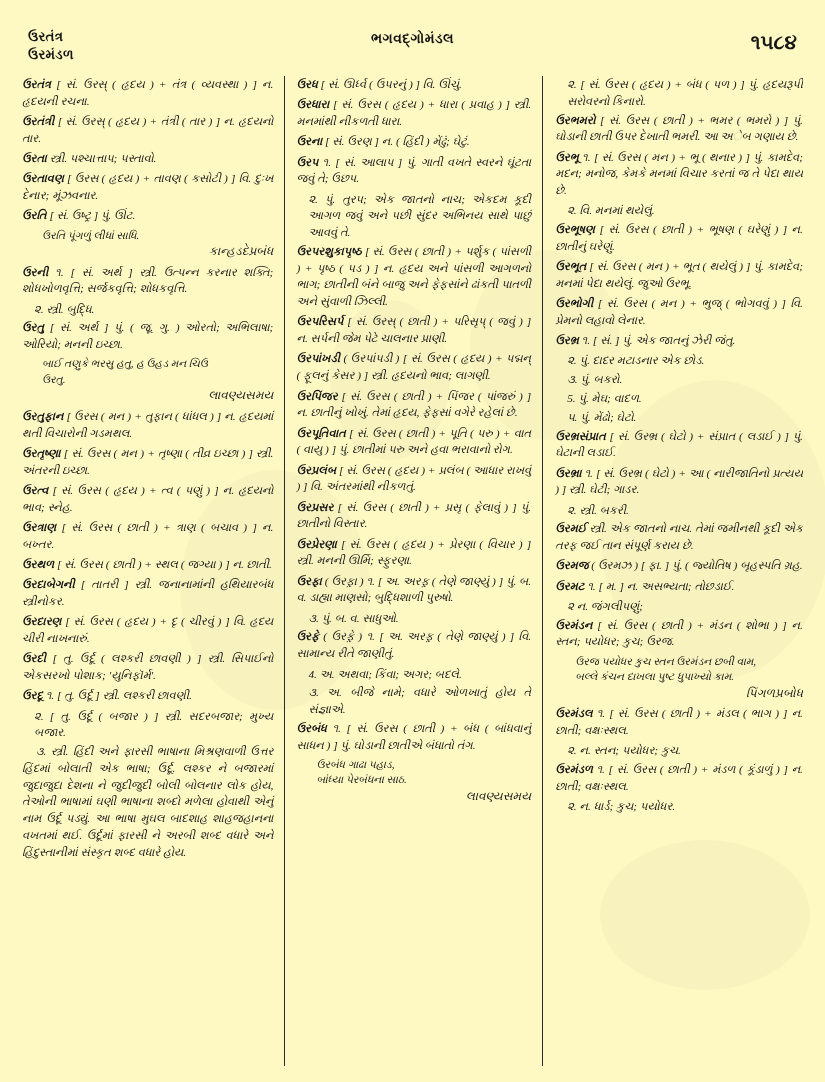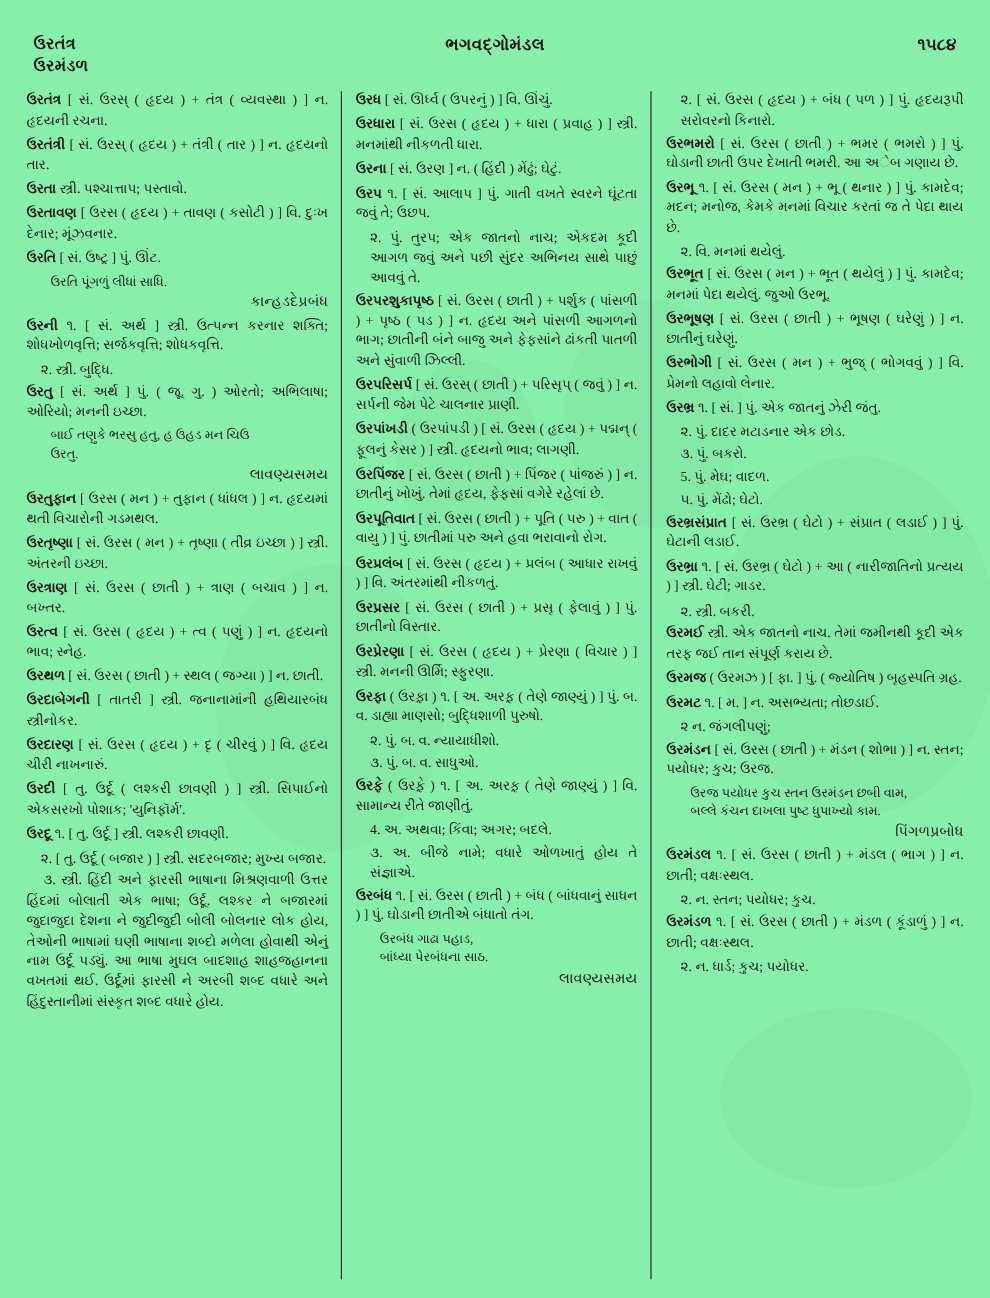--- a/index.html
+++ b/index.html
@@ -6,44 +6,45 @@
   html,body{margin:0;padding:0;background:#ffffff;}
   body{
     width:825px;height:1082px;
     font-family:"Liberation Serif","DejaVu Serif",serif;
     color:#151515;
     overflow:hidden;
     position:relative;
   }
   .page{
     position:absolute;inset:0;
-    background:#86efac;
+    background:#fef9c3;
   }
   
   .scanblob{position:absolute;border-radius:50%;background:#000;opacity:.022;pointer-events:none;}
   .b1{width:230px;height:300px;left:600px;top:380px;}
   .b2{width:190px;height:240px;left:180px;top:470px;}
   .b3{width:150px;height:190px;left:470px;top:250px;}
   .b4{width:210px;height:150px;left:600px;top:840px;}
   .b5{width:120px;height:160px;left:330px;top:300px;}
 
   .header{
     position:absolute;top:28px;left:28px;right:28px;height:46px;
   }
   .hdr-left{position:absolute;left:0;top:0;line-height:1.35;}
   .hdr-left div{font-weight:bold;font-size:13.5px;letter-spacing:.2px;}
   .hdr-center{
     position:absolute;left:0;right:0;top:3px;text-align:center;
     font-weight:bold;font-size:14px;letter-spacing:.4px;
   }
-  .hdr-right{position:absolute;right:0;top:3px;font-weight:bold;font-size:14px;}
+  .hdr-right{position:absolute;right:0;top:3px;font-weight:bold;font-size:20px;}
 
   .columns{
     position:absolute;left:22px;right:22px;top:76px;bottom:16px;
     display:flex;
+    font-style:italic;
   }
   .col{
     position:relative;
     box-sizing:border-box;
     font-size:11.4px;
     line-height:1.47;
     text-align:justify;
     text-justify:inter-word;
     overflow:hidden;
   }
@@ -100,22 +101,22 @@
         <div class="entry"><span class="hw">ઉરની</span> ૧. [ સં. અર્થ ] સ્ત્રી. ઉત્પન્ન કરનાર શક્તિ; શોધખોળવૃત્તિ; સર્જકવૃત્તિ; શોધકવૃત્તિ.</div>
         <div class="sense">૨. સ્ત્રી. બુદ્ધિ.</div>
         <div class="entry"><span class="hw">ઉરતુ</span> [ સં. અર્થ ] પું. ( જૂ. ગુ. ) ઓરતો; અભિલાષા; ઓરિયો; મનની ઇચ્છા.</div>
         <div class="quote clearfix">
           <div>બાઈ તણુકે ભરસુ હતુ, હ ઉહડ મન ચિઉ</div>
           <div>ઉરતુ.</div>
           <span class="src">લાવણ્યસમય</span>
         </div>
         <div class="entry"><span class="hw">ઉરતુફાન</span> [ ઉરસ ( મન ) + તુફાન ( ધાંધલ ) ] ન. હૃદયમાં થતી વિચારોની ગડમથલ.</div>
         <div class="entry"><span class="hw">ઉરતૃષ્ણા</span> [ સં. ઉરસ ( મન ) + તૃષ્ણા ( તીવ્ર ઇચ્છા ) ] સ્ત્રી. અંતરની ઇચ્છા.</div>
+        <div class="entry"><span class="hw">ઉરત્વ</span> [ સં. ઉરસ ( હૃદય ) + ત્વ ( પણું ) ] ન. હૃદયનો ભાવ; સ્નેહ.</div>
         <div class="entry"><span class="hw">ઉરત્રાણ</span> [ સં. ઉરસ ( છાતી ) + ત્રાણ ( બચાવ ) ] ન. બખ્તર.</div>
-        <div class="entry"><span class="hw">ઉરત્વ</span> [ સં. ઉરસ ( હૃદય ) + ત્વ ( પણું ) ] ન. હૃદયનો ભાવ; સ્નેહ.</div>
         <div class="entry"><span class="hw">ઉરથળ</span> [ સં. ઉરસ ( છાતી ) + સ્થલ ( જગ્યા ) ] ન. છાતી.</div>
         <div class="entry"><span class="hw">ઉરદાબેગની</span> [ તાતરી ] સ્ત્રી. જનાનામાંની હથિયારબંધ સ્ત્રીનોકર.</div>
         <div class="entry"><span class="hw">ઉરદારણ</span> [ સં. ઉરસ ( હૃદય ) + દૃ ( ચીરવું ) ] વિ. હૃદય ચીરી નાખનારું.</div>
         <div class="entry"><span class="hw">ઉરદી</span> [ તુ. ઉર્દૂ ( લશ્કરી છાવણી ) ] સ્ત્રી. સિપાઈનો એકસરખો પોશાક; 'યુનિફૉર્મ'.</div>
         <div class="entry"><span class="hw">ઉરદૂ</span> ૧. [ તુ. ઉર્દૂ ] સ્ત્રી. લશ્કરી છાવણી.</div>
         <div class="sense">૨. [ તુ. ઉર્દૂ ( બજાર ) ] સ્ત્રી. સદરબજાર; મુખ્ય બજાર.</div>
         <div class="longdef">૩. સ્ત્રી. હિંદી અને ફારસી ભાષાના મિશ્રણવાળી ઉત્તર હિંદમાં બોલાતી એક ભાષા; ઉર્દૂ. લશ્કર ને બજારમાં જુદાજુદા દેશના ને જુદીજુદી બોલી બોલનાર લોક હોય, તેઓની ભાષામાં ઘણી ભાષાના શબ્દો મળેલા હોવાથી એનું નામ ઉર્દૂ પડ્યું. આ ભાષા મુઘલ બાદશાહ શાહજહાનના વખતમાં થઈ. ઉર્દૂમાં ફારસી ને અરબી શબ્દ વધારે અને હિંદુસ્તાનીમાં સંસ્કૃત શબ્દ વધારે હોય.</div>
       </div>
     <div class="col col-2">
         <div class="entry"><span class="hw">ઉરધ</span> [ સં. ઊર્ધ્વ ( ઉપરનું ) ] વિ. ઊંચું.</div>
@@ -125,39 +126,38 @@
         <div class="sense">૨. પું. તુરપ; એક જાતનો નાચ; એકદમ કૂદી આગળ જવું અને પછી સુંદર અભિનય સાથે પાછું આવવું તે.</div>
         <div class="entry"><span class="hw">ઉરપરશુકાપૃષ્ઠ</span> [ સં. ઉરસ ( છાતી ) + પર્શુક ( પાંસળી ) + પૃષ્ઠ ( પડ ) ] ન. હૃદય અને પાંસળી આગળનો ભાગ; છાતીની બંને બાજુ અને ફેફસાંને ઢાંકતી પાતળી અને સુંવાળી ઝિલ્લી.</div>
         <div class="entry"><span class="hw">ઉરપરિસર્પ</span> [ સં. ઉરસ્ ( છાતી ) + પરિસૃપ્ ( જવું ) ] ન. સર્પની જેમ પેટે ચાલનાર પ્રાણી.</div>
         <div class="entry"><span class="hw">ઉરપાંખડી</span> ( ઉરપાંપડી ) [ સં. ઉરસ ( હૃદય ) + પદ્મન્ ( ફૂલનું કેસર ) ] સ્ત્રી. હૃદયનો ભાવ; લાગણી.</div>
         <div class="entry"><span class="hw">ઉરપિંજર</span> [ સં. ઉરસ ( છાતી ) + પિંજર ( પાંજરું ) ] ન. છાતીનું ખોખું. તેમાં હૃદય, ફેફસાં વગેરે રહેલાં છે.</div>
         <div class="entry"><span class="hw">ઉરપૂતિવાત</span> [ સં. ઉરસ ( છાતી ) + પૂતિ ( પરુ ) + વાત ( વાયુ ) ] પું. છાતીમાં પરુ અને હવા ભરાવાનો રોગ.</div>
         <div class="entry"><span class="hw">ઉરપ્રલંબ</span> [ સં. ઉરસ ( હૃદય ) + પ્રલંબ ( આધાર રાખવું ) ] વિ. અંતરમાંથી નીકળતું.</div>
         <div class="entry"><span class="hw">ઉરપ્રસર</span> [ સં. ઉરસ ( છાતી ) + પ્રસૃ ( ફેલાવું ) ] પું. છાતીનો વિસ્તાર.</div>
         <div class="entry"><span class="hw">ઉરપ્રેરણા</span> [ સં. ઉરસ ( હૃદય ) + પ્રેરણા ( વિચાર ) ] સ્ત્રી. મનની ઊર્મિ; સ્ફુરણા.</div>
         <div class="entry"><span class="hw">ઉરફા</span> ( ઉરફ઼ા ) ૧. [ અ. અરફ઼ ( તેણે જાણ્યું ) ] પું. બ. વ. ડાહ્યા માણસો; બુદ્ધિશાળી પુરુષો.</div>
-        <div class="sense">૨. પું. બ. વ. ન્યાયાધીશો.</div>
         <div class="sense">૩. પું. બ. વ. સાધુઓ.</div>
         <div class="entry"><span class="hw">ઉરફે</span> ( ઉરફ઼ે ) ૧. [ અ. અરફ઼ ( તેણે જાણ્યું ) ] વિ. સામાન્ય રીતે જાણીતું.</div>
         <div class="sense">4. અ. અથવા; કિંવા; અગર; બદલે.</div>
         <div class="sense">૩. અ. બીજે નામે; વધારે ઓળખાતું હોય તે સંજ્ઞાએ.</div>
         <div class="entry"><span class="hw">ઉરબંધ</span> ૧. [ સં. ઉરસ ( છાતી ) + બંધ ( બાંધવાનું સાધન ) ] પું. ઘોડાની છાતીએ બંધાતો તંગ.</div>
         <div class="quote clearfix">
           <div>ઉરબંધ ગાઢા પહાડ,</div>
           <div>બાંધ્યા પેરબંધના સાઠ.</div>
           <span class="src">લાવણ્યસમય</span>
         </div>
       </div>
     <div class="col col-3">
         <div class="sense">૨. [ સં. ઉરસ ( હૃદય ) + બંધ ( પળ ) ] પું. હૃદયરૂપી સરોવરનો કિનારો.</div>
         <div class="entry"><span class="hw">ઉરભમરો</span> [ સં. ઉરસ ( છાતી ) + ભમર ( ભમરો ) ] પું. ઘોડાની છાતી ઉપર દેખાતી ભમરી. આ અેબ ગણાય છે.</div>
         <div class="entry"><span class="hw">ઉરભૂ</span> ૧. [ સં. ઉરસ ( મન ) + ભૂ ( થનાર ) ] પું. કામદેવ; મદન; મનોજ, કેમકે મનમાં વિચાર કરતાં જ તે પેદા થાય છે.</div>
         <div class="sense">૨. વિ. મનમાં થયેલું.</div>
+        <div class="entry"><span class="hw">ઉરભૂષણ</span> [ સં. ઉરસ ( છાતી ) + ભૂષણ ( ઘરેણું ) ] ન. છાતીનું ઘરેણું.</div>
         <div class="entry"><span class="hw">ઉરભૂત</span> [ સં. ઉરસ ( મન ) + ભૂત ( થયેલું ) ] પું. કામદેવ; મનમાં પેદા થયેલું. જુઓ ઉરભૂ.</div>
-        <div class="entry"><span class="hw">ઉરભૂષણ</span> [ સં. ઉરસ ( છાતી ) + ભૂષણ ( ઘરેણું ) ] ન. છાતીનું ઘરેણું.</div>
         <div class="entry"><span class="hw">ઉરભોગી</span> [ સં. ઉરસ ( મન ) + ભુજ્ ( ભોગવવું ) ] વિ. પ્રેમનો લહાવો લેનાર.</div>
         <div class="entry"><span class="hw">ઉરભ્ર</span> ૧. [ સં. ] પું. એક જાતનું ઝેરી જંતુ.</div>
         <div class="sense">૨. પું. દાદર મટાડનાર એક છોડ.</div>
         <div class="sense">૩. પું. બકરો.</div>
         <div class="sense">5. પું. મેઘ; વાદળ.</div>
         <div class="sense">૫. પું. મેંઢો; ઘેટો.</div>
         <div class="entry"><span class="hw">ઉરભ્રસંપ્રાત</span> [ સં. ઉરભ્ર ( ઘેટો ) + સંપ્રાત ( લડાઈ ) ] પું. ઘેટાની લડાઈ.</div>
         <div class="entry"><span class="hw">ઉરભ્રા</span> ૧. [ સં. ઉરભ્ર ( ઘેટો ) + આ ( નારીજાતિનો પ્રત્યય ) ] સ્ત્રી. ઘેટી; ગાડર.</div>
         <div class="sense">૨. સ્ત્રી. બકરી.</div>
         <div class="entry"><span class="hw">ઉરમઈ</span> સ્ત્રી. એક જાતનો નાચ. તેમાં જમીનથી કૂદી એક તરફ જઈ તાન સંપૂર્ણ કરાય છે.</div>

